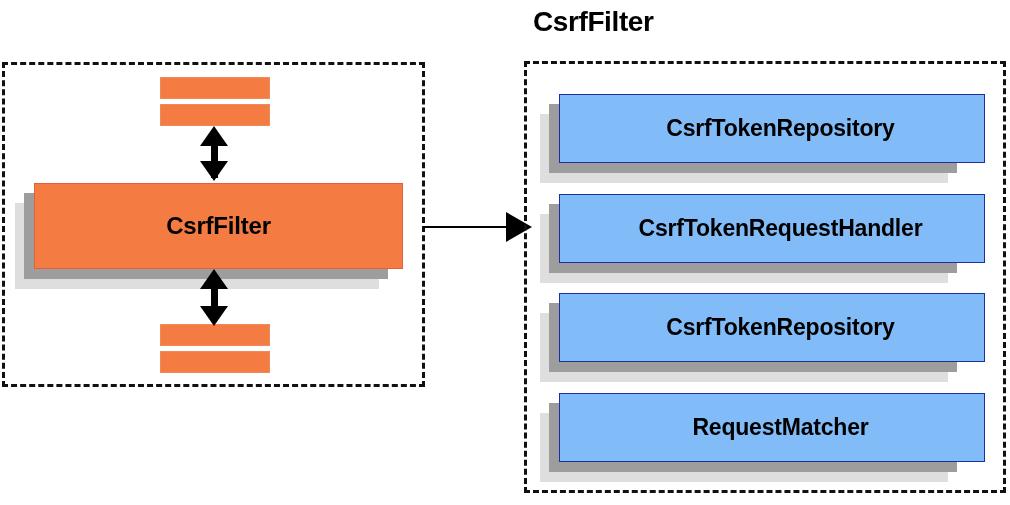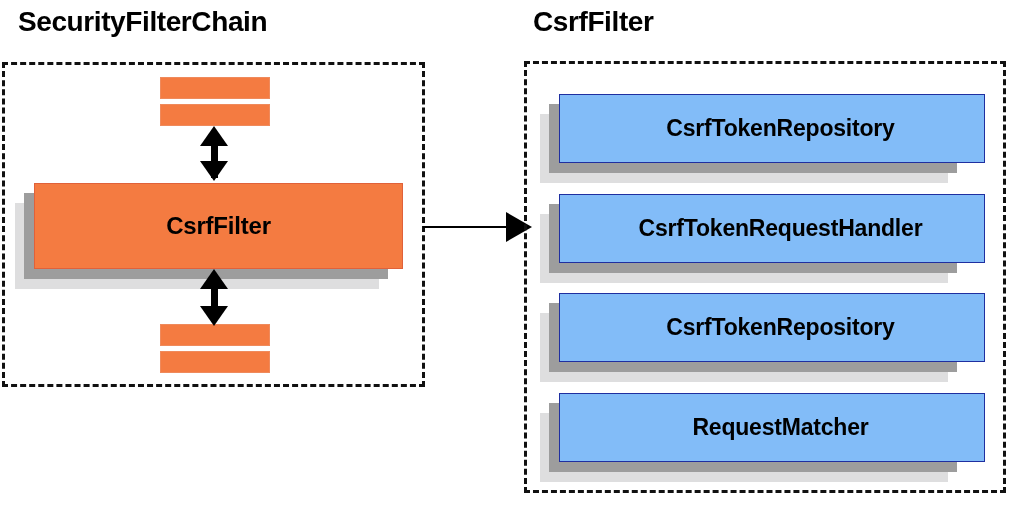--- a/index.html
+++ b/index.html
@@ -171,21 +171,20 @@
     border-top: 15px solid transparent;
     border-bottom: 15px solid transparent;
     border-left: 26px solid #000000;
   }
 </style>
 </head>
 <body>
 
 <div class="stage">
 
-  <div class="panel-title" id="title-left">SecurityFilterChain</div>
 
   <div class="panel-title" id="title-right">CsrfFilter</div>
 
   <div class="dashed-box" id="group-left"></div>
 
   <div class="slab" id="slab-top-1"></div>
   <div class="slab" id="slab-top-2"></div>
 
   <div class="stack" id="csrf-filter-stack">
     <div class="shadow-far"></div>

